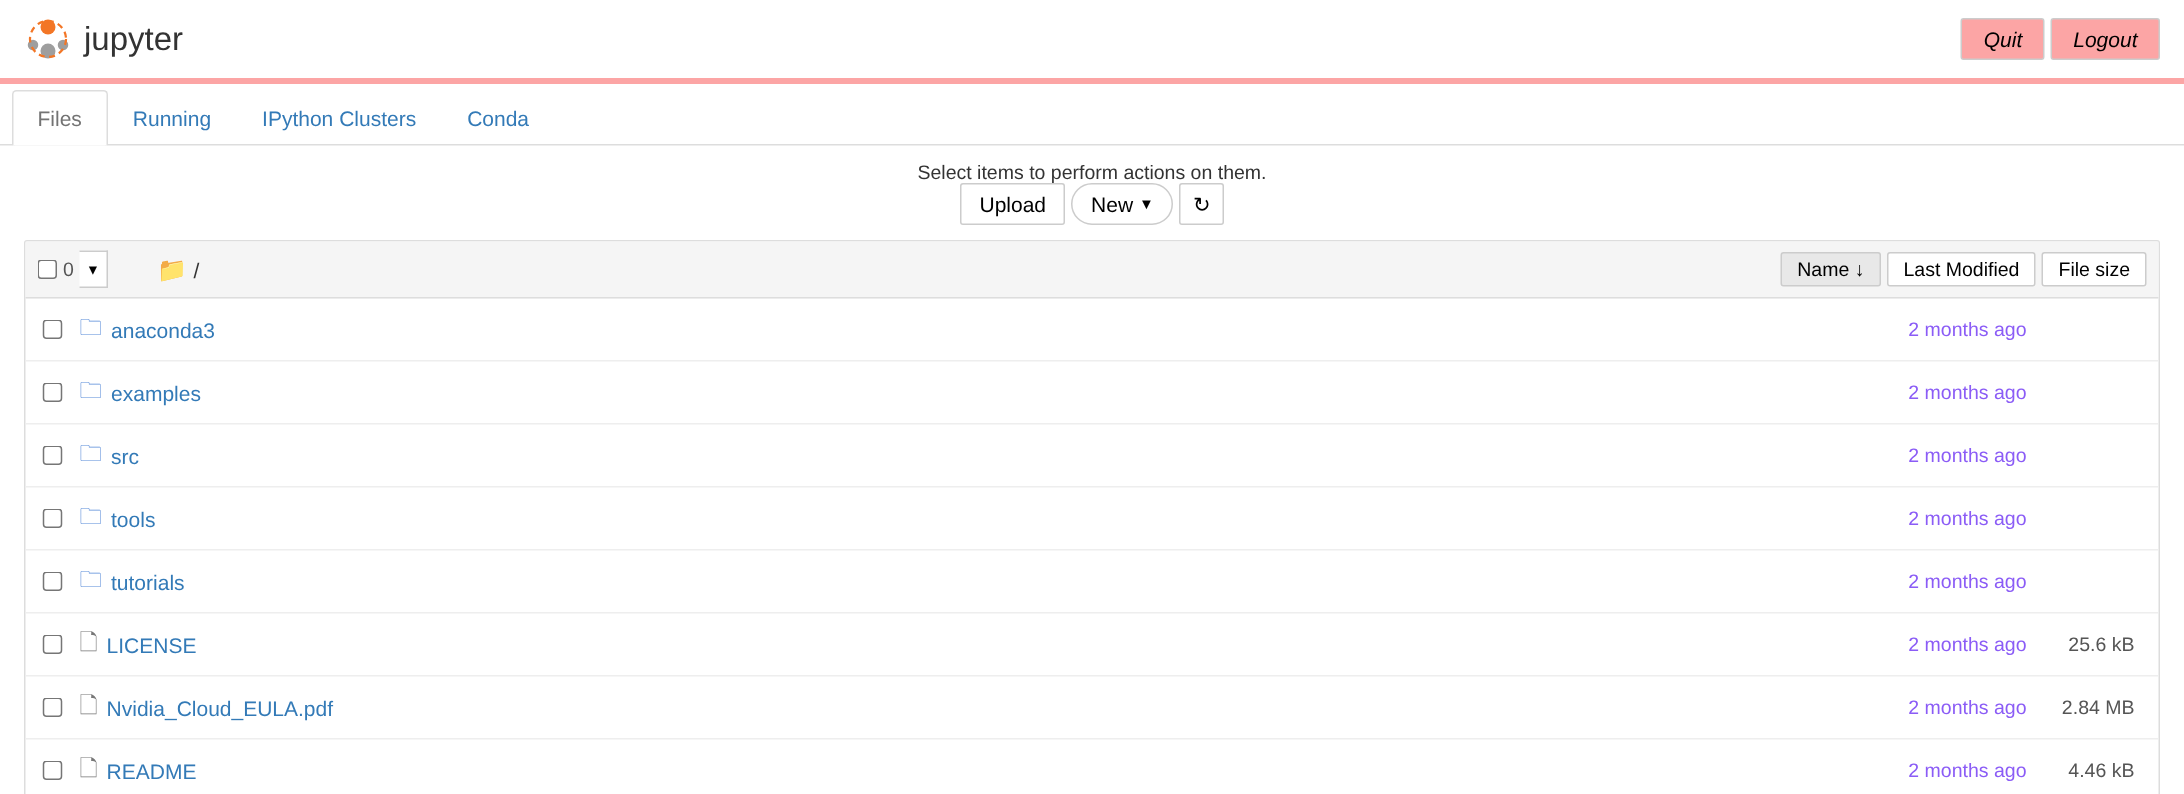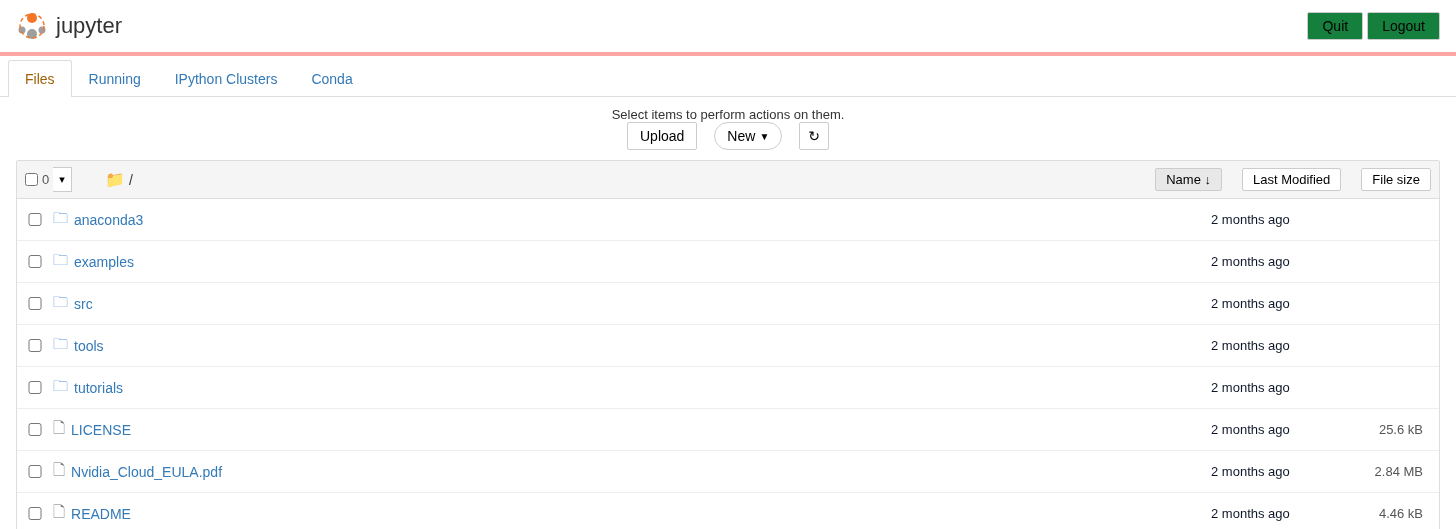--- a/index.html
+++ b/index.html
@@ -24,66 +24,67 @@
       font-weight: 300;
       color: #333;
     }
     .header-buttons {
       display: flex;
       gap: 4px;
     }
     .header-btn {
       padding: 5px 14px;
       border: 1px solid #ccc;
-      background: #15803d;
-      cursor: pointer;
-      font-size: 14px;
-      border-radius: 2px;
+      background: #fca5a5;
+      cursor: pointer;
+      font-size: 14px;
+      border-radius: 2px;
+      font-style: italic;
     }
 
     
     .tabs {
       display: flex;
       border-bottom: 1px solid #ddd;
       padding: 0 0 0 8px;
       margin-top: 4px;
     }
     .tab {
       padding: 10px 16px;
       cursor: pointer;
       font-size: 14px;
       color: #337ab7;
       border: 1px solid transparent;
       border-bottom: none;
       margin-bottom: -1px;
       text-decoration: none;
     }
     .tab.active {
-      color: #a16207;
+      color: #737373;
       background: #fff;
       border-color: #ddd;
       border-bottom-color: #fff;
       border-radius: 3px 3px 0 0;
     }
 
     
     .toolbar {
       display: flex;
       align-items: center;
       justify-content: space-between;
       padding: 10px 16px;
       flex-direction: column;
     }
     .toolbar-left {
       font-size: 13px;
       color: #333;
     }
     .toolbar-right {
       display: flex;
-      gap: 17px;
+      gap: 4px;
       align-items: flex-end;
     }
     .toolbar-btn {
       padding: 5px 12px;
       border: 1px solid #ccc;
       background: #fff;
       cursor: pointer;
       font-size: 14px;
       border-radius: 2px;
     }
@@ -130,21 +131,21 @@
       align-items: center;
       gap: 4px;
       flex: 1;
     }
     .folder-icon-header {
       color: #5b8dd9;
       font-size: 16px;
     }
     .header-sort-btns {
       display: flex;
-      gap: 20px;
+      gap: 4px;
       margin-left: auto;
     }
     .sort-btn {
       padding: 3px 10px;
       border: 1px solid #ccc;
       background: #fff;
       cursor: pointer;
       font-size: 13px;
       border-radius: 2px;
     }
@@ -173,22 +174,22 @@
     .file-color { color: #777; }
     .file-name {
       flex: 1;
       color: #337ab7;
       cursor: pointer;
       text-decoration: none;
       font-size: 14px;
     }
     .file-modified {
       min-width: 140px;
-      text-align: left;
-      color: #0f172a;
+      text-align: right;
+      color: #8b5cf6;
       font-size: 13px;
     }
     .file-size {
       min-width: 80px;
       text-align: right;
       color: #555;
       font-size: 13px;
       padding-right: 8px;
     }
 

